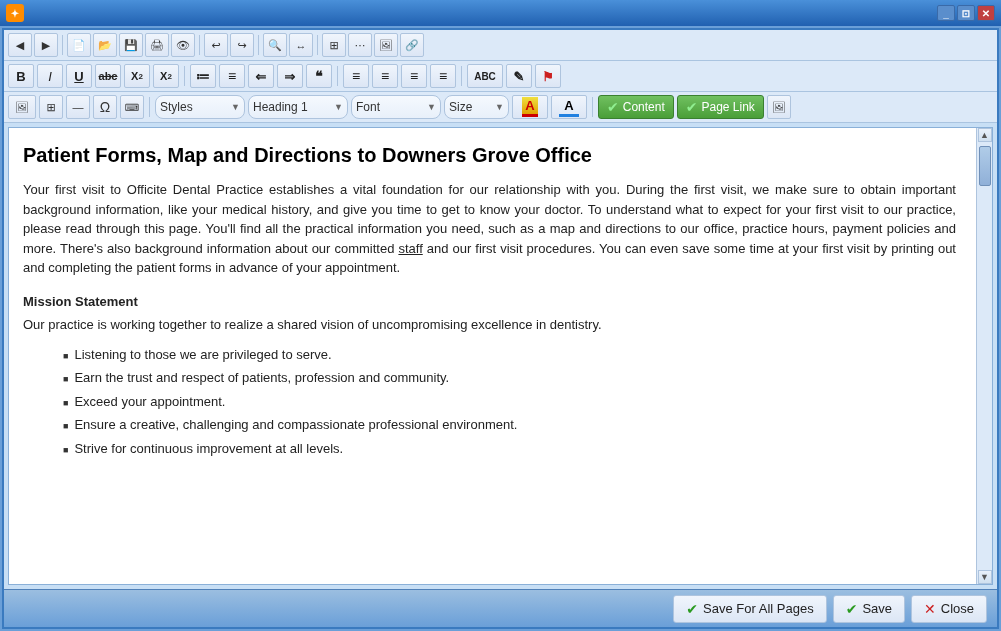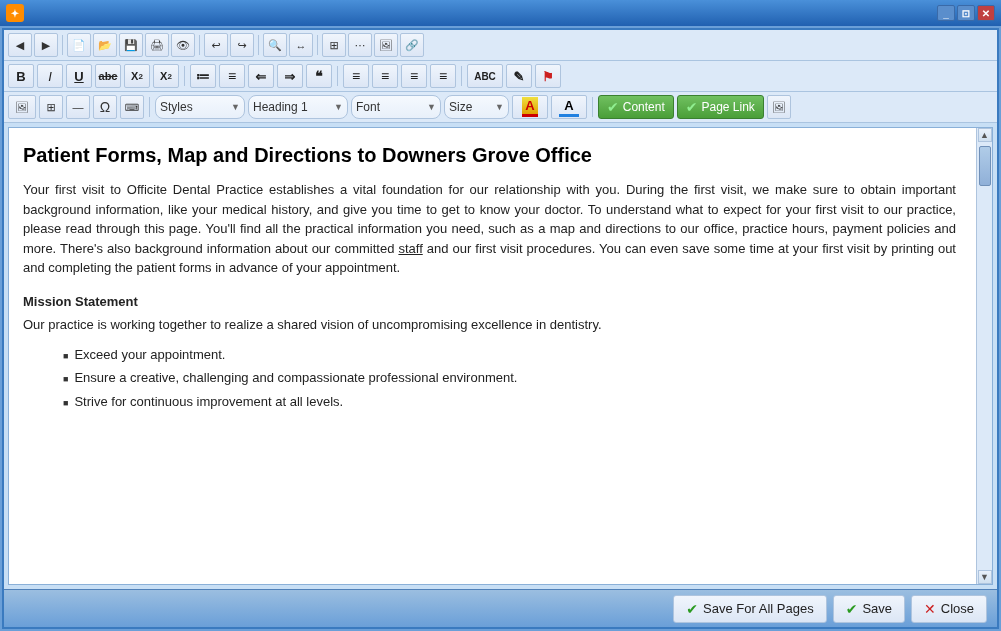--- a/index.html
+++ b/index.html
@@ -427,20 +427,22 @@
       <div class="editor-content" style="padding-right:36px;">
         <h1>Patient Forms, Map and Directions to Downers Grove Office</h1>
         <p>
           <span>Your first visit to Officite Dental Practice establishes a vital foundation for our relationship with you. During the first visit, we make sure to obtain important background information, like your medical history, and give you time to get to know your doctor. To understand what to expect for your first visit to our practice, please read through this page. You'll find all the practical information you need, such as a map and directions to our office, practice hours, payment policies and more. There's also background information about our committed</span>
           <span class="staff-link">staff</span>
           <span>and our first visit procedures. You can even save some time at your first visit by printing out and completing the patient forms in advance of your appointment.</span>
         </p>
         <p class="mission-title">Mission Statement</p>
         <p>Our practice is working together to realize a shared vision of uncompromising excellence in dentistry.</p>
         <ul>
+          <li>Listening to those we are privileged to serve.</li>
+          <li>Earn the trust and respect of patients, profession and community.</li>
           <li>Exceed your appointment.</li>
           <li>Ensure a creative, challenging and compassionate professional environment.</li>
           <li>Strive for continuous improvement at all levels.</li>
         </ul>
       </div>
     </div>
   </div>
 
   <div class="bottom-bar">
     <button class="bottom-btn">

